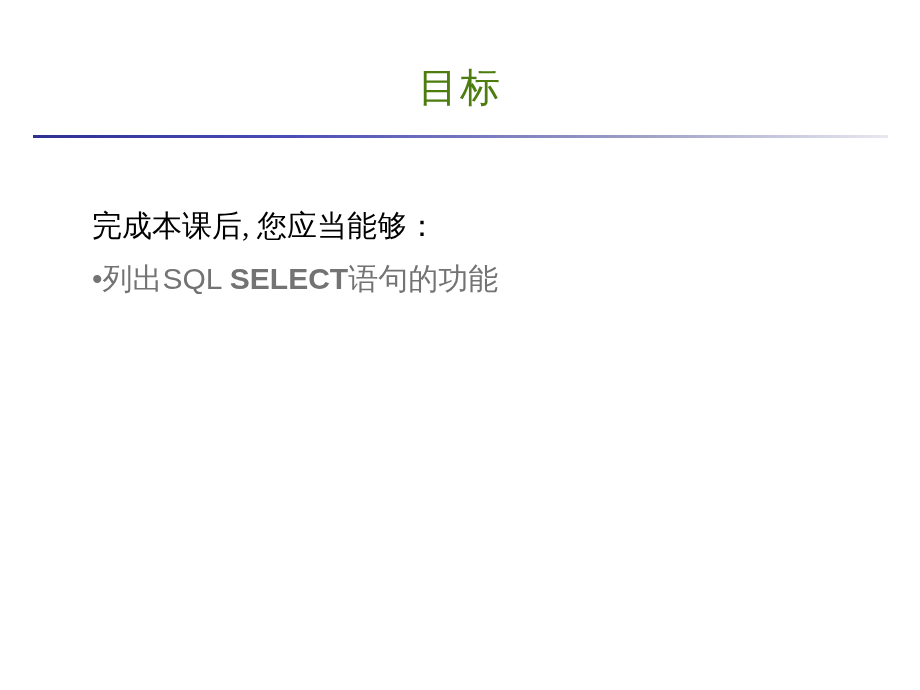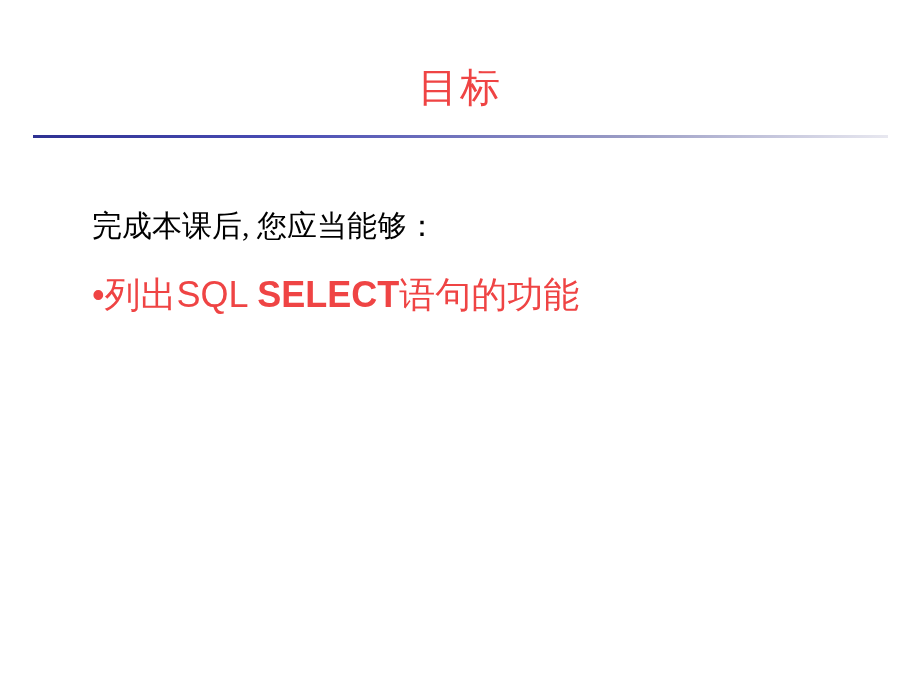--- a/index.html
+++ b/index.html
@@ -19,21 +19,21 @@
     
     .slide {
       width: 100%;
       height: 100%;
       padding: 0;
     }
     
     .title {
       text-align: center;
       font-size: 40px;
-      color: #ef4444;
+      color: #4d7c0f;
       padding-top: 60px;
       padding-bottom: 20px;
       font-weight: normal;
       letter-spacing: 2px;
     }
     
     .divider {
       width: 855px;
       height: 3px;
       margin: 0 auto;
@@ -43,26 +43,26 @@
     
     .content {
       padding-left: 92px;
       padding-right: 60px;
     }
     
     .intro-line {
       font-size: 30px;
       color: #000000;
       line-height: 1.5;
-      margin-bottom: 20px;
+      margin-bottom: 8px;
     }
     
     .bullet-line {
-      font-size: 36px;
-      color: #ef4444;
+      font-size: 30px;
+      color: #737373;
       line-height: 1.5;
       margin-bottom: 6px;
     }
     
     .bullet {
       font-family: Arial, sans-serif;
     }
     
     .sql-text {
       font-family: Arial, "Helvetica", sans-serif;

